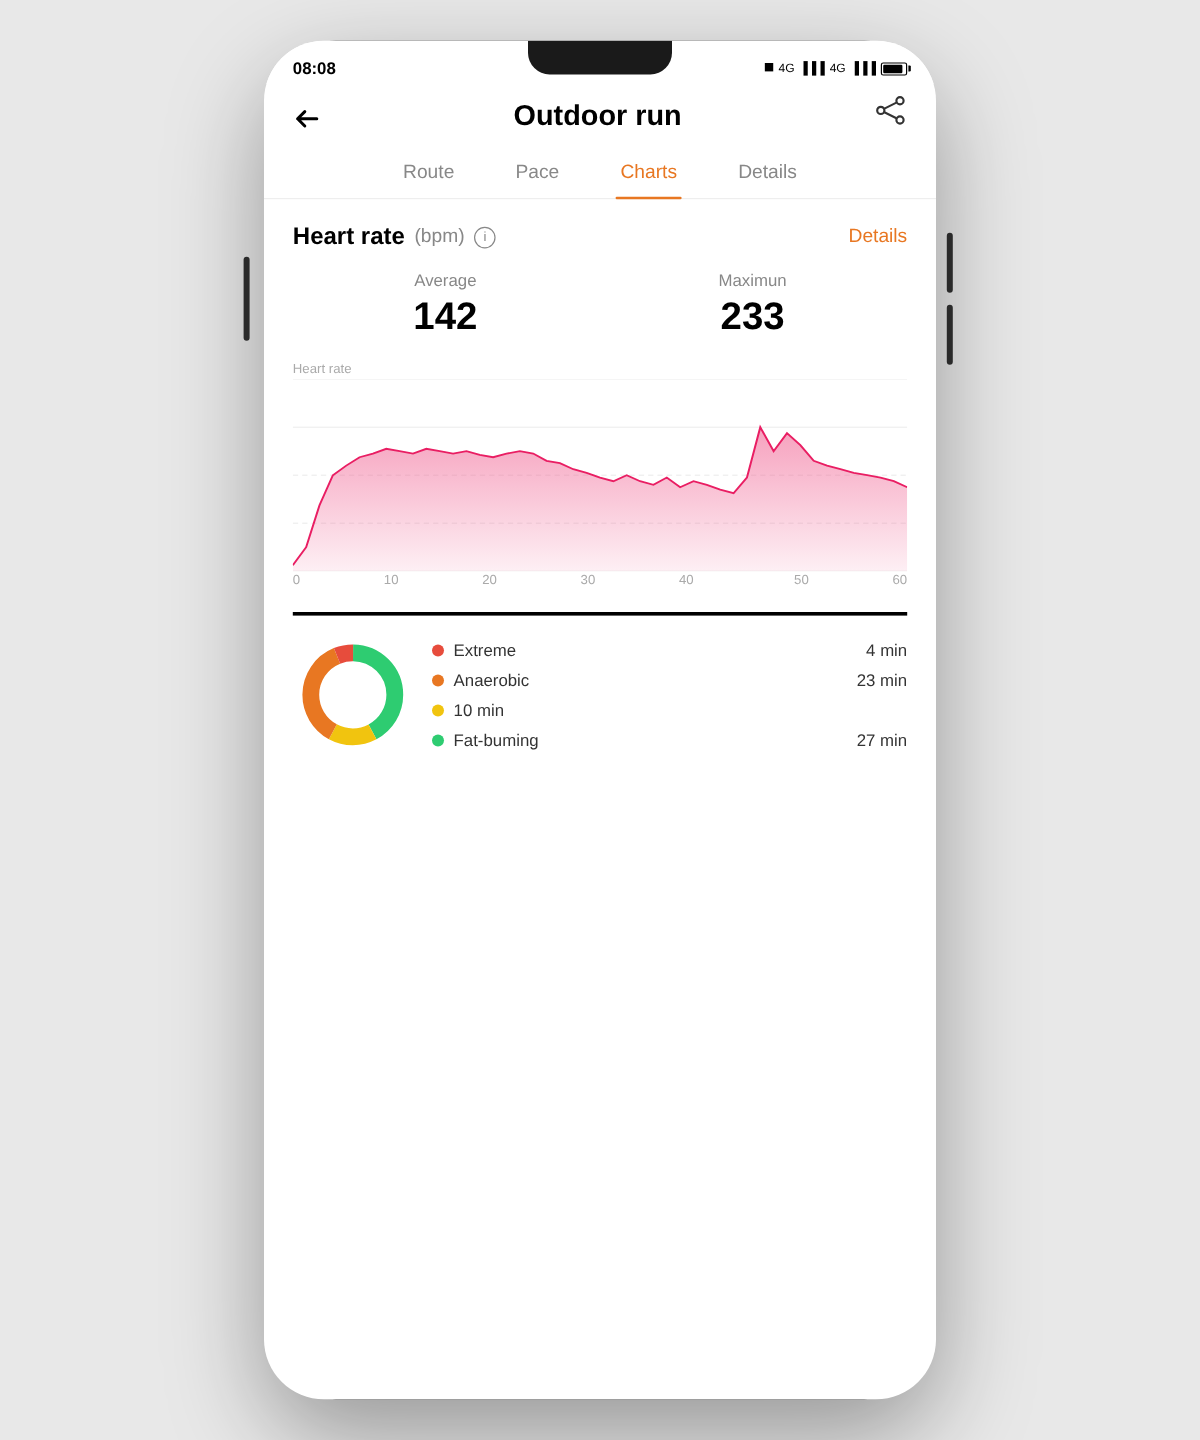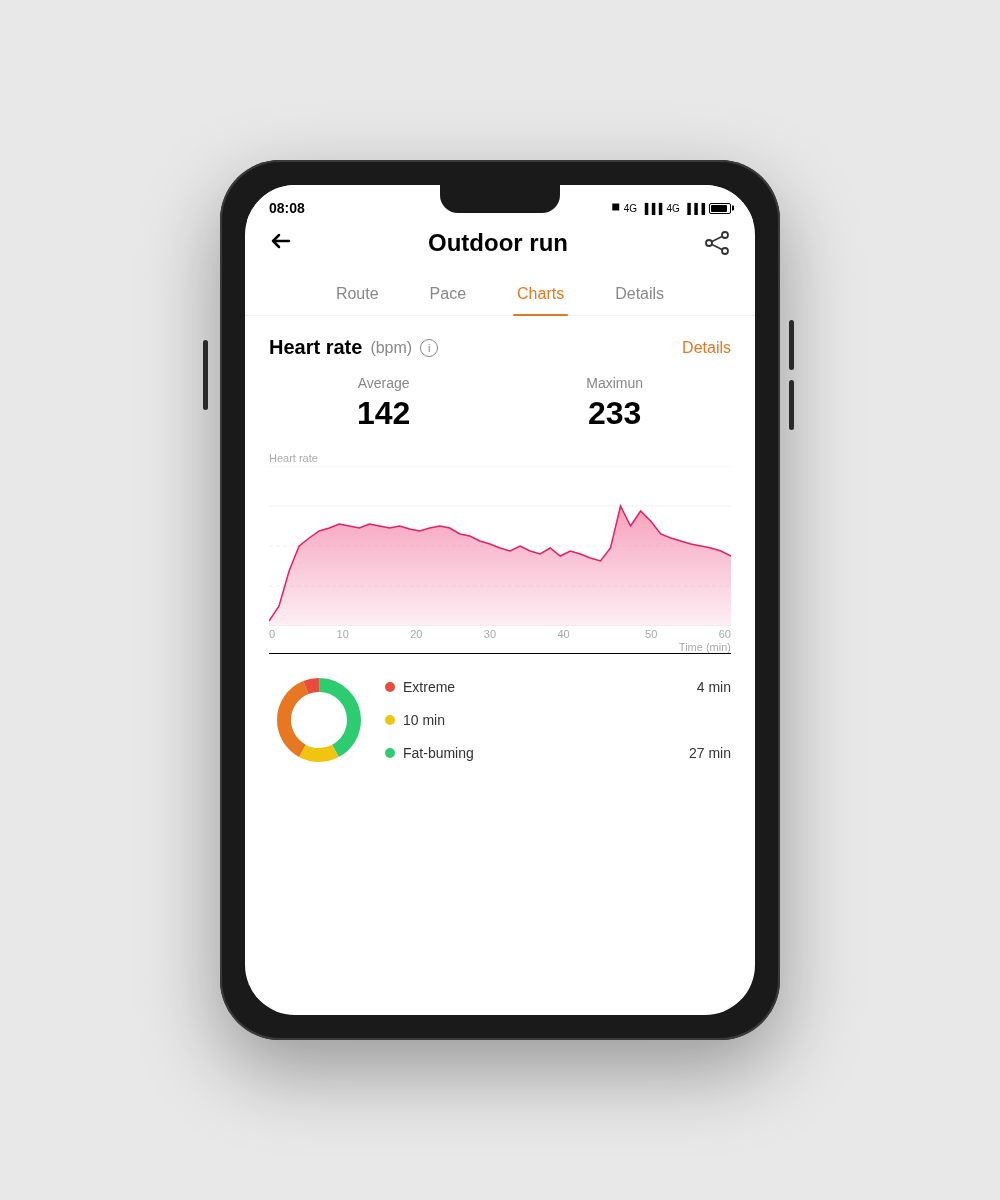--- a/index.html
+++ b/index.html
@@ -7,24 +7,24 @@
       background: #e8e8e8;
       display: flex;
       justify-content: center;
       align-items: center;
       min-height: 1200px;
       font-family: -apple-system, 'Helvetica Neue', Arial, sans-serif;
     }
 
     .phone-outer {
       width: 560px;
-      height: 880px;
+      height: 1132px;
       background: #1a1a1a;
       border-radius: 60px;
-      padding: 25px;
+      padding: 0;
       box-shadow: 0 30px 80px rgba(0,0,0,0.35), inset 0 0 0 2px #3a3a3a;
       position: relative;
     }
 
     .phone-inner {
       width: 100%;
       height: 100%;
       background: #ffffff;
       border-radius: 50px;
       overflow: hidden;
@@ -101,21 +101,21 @@
       width: 120px;
       height: 28px;
       background: #1a1a1a;
       border-radius: 0 0 18px 18px;
       z-index: 10;
     }
 
     
     .header {
       display: flex;
-      align-items: flex-start;
+      align-items: flex-end;
       justify-content: space-between;
       padding: 8px 24px 16px 24px;
       flex-shrink: 0;
     }
 
     .back-btn {
       cursor: pointer;
       font-size: 22px;
       color: #000;
       display: flex;
@@ -238,22 +238,23 @@
     .stat-value {
       font-size: 32px;
       font-weight: 700;
       color: #000;
     }
 
     
     .legend-section {
       display: flex;
       gap: 16px;
+      margin-top: 20px;
       padding: 16px 0;
-      border-top: 1px solid #000000;
+      border-top: 3px solid #000000;
     }
 
     .donut-container {
       width: 100px;
       height: 100px;
       flex-shrink: 0;
     }
 
     .legend-items {
       flex: 1;
@@ -518,21 +519,20 @@
 
             <div style="display:flex; justify-content:space-between; padding: 2px 0 0 0;">
               <span style="font-size:11px; color:#aaa;">0</span>
               <span style="font-size:11px; color:#aaa;">10</span>
               <span style="font-size:11px; color:#aaa;">20</span>
               <span style="font-size:11px; color:#aaa;">30</span>
               <span style="font-size:11px; color:#aaa;">40</span>
               <span style="font-size:11px; color:#aaa;margin-left:14px;">50</span>
               <span style="font-size:11px; color:#aaa;">60</span>
             </div>
-            <div style="text-align:right; font-size:11px; color:#aaa; margin-top:1px;">Time (min)</div>
           </div>
         </div>
       </div>
 
       <div class="legend-section">
 
         <div class="donut-container">
           <svg viewBox="0 0 100 100" style="width:100%; height:100%;">
 
             <circle cx="50" cy="50" r="35" fill="none" stroke="#2ecc71" stroke-width="14" stroke-dasharray="92.8 127.1" stroke-dashoffset="55"></circle>
@@ -541,20 +541,25 @@
             <circle cx="50" cy="50" r="35" fill="none" stroke="#e74c3c" stroke-width="14" stroke-dasharray="13.7 206.2" stroke-dashoffset="-151.2"></circle>
             <circle cx="50" cy="50" r="26" fill="white"></circle>
           </svg>
         </div>
 
         <div class="legend-items">
           <div class="legend-item">
             <div class="legend-dot" style="background:#e74c3c;"></div>
             <span class="legend-name">Extreme</span>
             <span class="legend-time">4 min</span>
+          </div>
+          <div class="legend-item">
+            <div class="legend-dot" style="background:#e87722;"></div>
+            <span class="legend-name">Anaerobic</span>
+            <span class="legend-time">23 min</span>
           </div>
           <div class="legend-item">
             <div class="legend-dot" style="background:#f1c40f;"></div>
             <span class="legend-time">10 min</span>
           </div>
           <div class="legend-item">
             <div class="legend-dot" style="background:#2ecc71;"></div>
             <span class="legend-name">Fat-buming</span>
             <span class="legend-time">27 min</span>
           </div>

